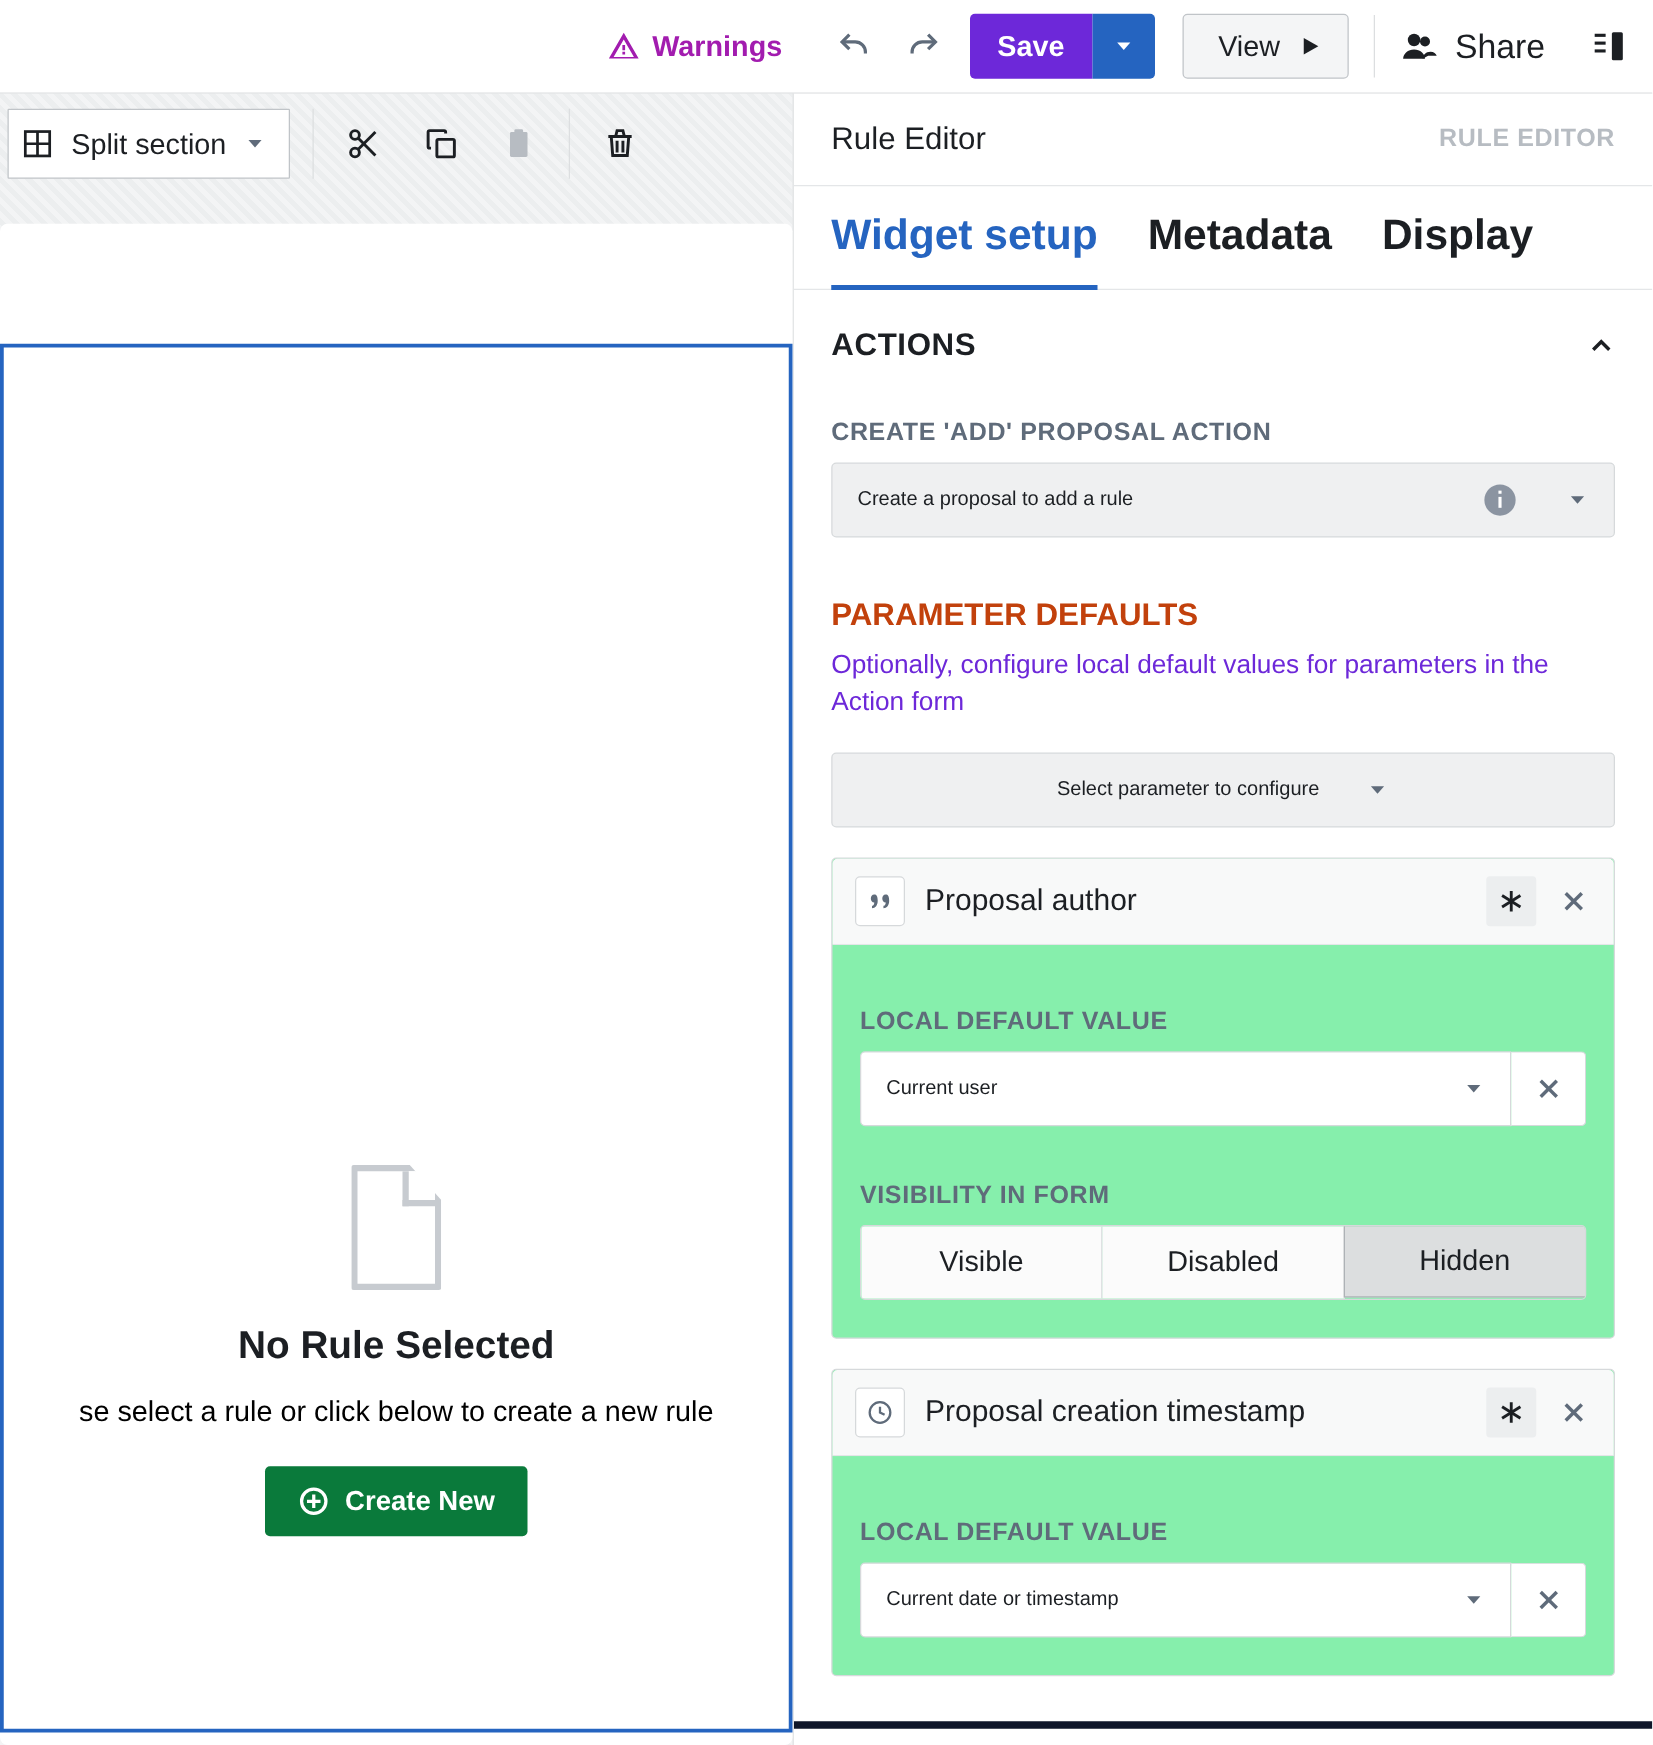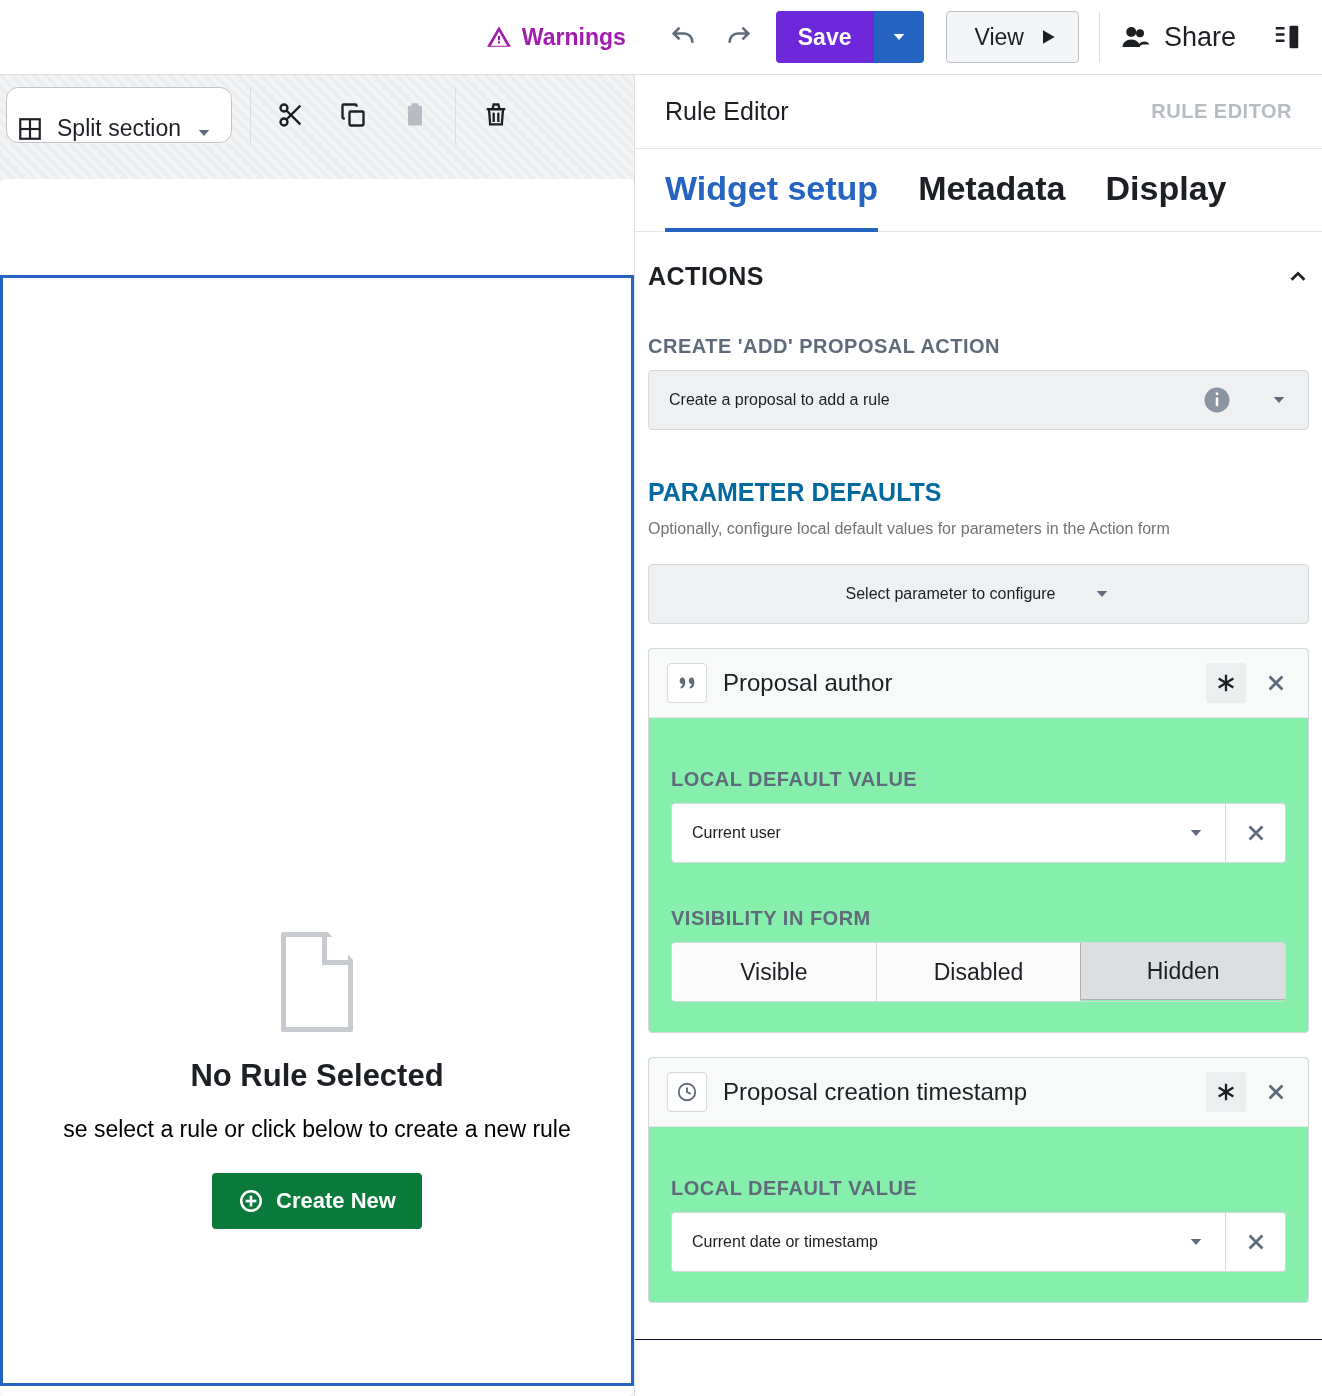--- a/index.html
+++ b/index.html
@@ -81,22 +81,22 @@
     background: repeating-linear-gradient(45deg,#f3f4f5 0 4px,#eceeef 4px 8px);
     position: relative;
     border-right: 1px solid #dcdee0;
     padding-top: 0;
   }
   .left-toolbar {
     height: 80px; display: flex; align-items: center; gap: 18px;
     padding-left: 6px;
   }
   .split-btn {
-    height: 56px; background: #fff; border: 1px solid #c0c4c8; border-radius: 12px;
-    display: flex; align-items: flex-end; gap: 14px; padding: 0 18px 0 10px;
+    height: 56px; background: #fff; border: 1px solid #c0c4c8; border-radius: 1px;
+    display: flex; align-items: center; gap: 14px; padding: 0 18px 0 10px;
     font-size: 23px; font-weight: 500; cursor: pointer;
   }
   .split-btn svg:first-child { width: 26px; height: 26px; color: #1c1f23; }
   .split-btn svg:last-child { width: 18px; height: 18px; color: #5f6b7a; }
 
   .lt-sep { width:1px; height:56px; background:#dcdee0; }
   .lt-icon { width: 44px; height: 44px; display:flex;align-items:center;justify-content:center;color:#1c1f23;cursor:pointer;}
   .lt-icon svg { width: 28px; height: 28px; }
   .lt-icon.dim { color:#b7bcc2; }
 
@@ -157,36 +157,36 @@
     border-bottom: 1px solid #e4e6e8;
   }
   .tab {
     padding: 20px 0; font-size: 34px; font-weight: 700; cursor:pointer;
     border-bottom: 4px solid transparent;
     margin-bottom: -1px;
   }
   .tab.active { color:#2564c0; border-bottom-color:#2564c0; }
 
   .section {
-    padding: 30px 13px 36px;
-    border-bottom: 1px solid #0f172a;
+    padding: 30px 30px 36px;
+    border-bottom: 6px solid #0f172a;
   }
   .section-header {
     display:flex; align-items:center; justify-content:space-between; cursor:pointer;
   }
   .section-title { font-size: 25px; font-weight: 700; letter-spacing: 0.5px; color:#1c1f23; }
   .chev { width:22px; height:22px; }
 
   .form-label {
     font-size: 20px; font-weight: 600; color:#5f6b7a; letter-spacing: 0.5px;
     margin-top: 44px; margin-bottom: 12px;
   }
   .form-label.tight-top { margin-top: 26px; }
-  .subhead { font-size: 25px; font-weight: 700; color:#0369a1; margin-top: 48px; }
-  .help { font-size: 16px; color:#737373; margin-top: 10px; line-height: 1.45; }
+  .subhead { font-size: 25px; font-weight: 700; color:#c2410c; margin-top: 48px; }
+  .help { font-size: 21px; color:#6d28d9; margin-top: 10px; line-height: 1.45; }
 
   .select {
     height: 60px; width: 100%;
     background: #eff0f1; border:1px solid #d6d9db; border-radius:4px;
     display:flex; align-items:center; padding: 0 20px; gap:20px;
     font-size: 16px; color:#1c1f23; cursor:pointer;
   }
   .select.white { background:#fff; }
   .select.center { justify-content:center; }
   .select svg.caret { width:18px; height:18px; color:#5f6b7a; margin-left:auto; }

